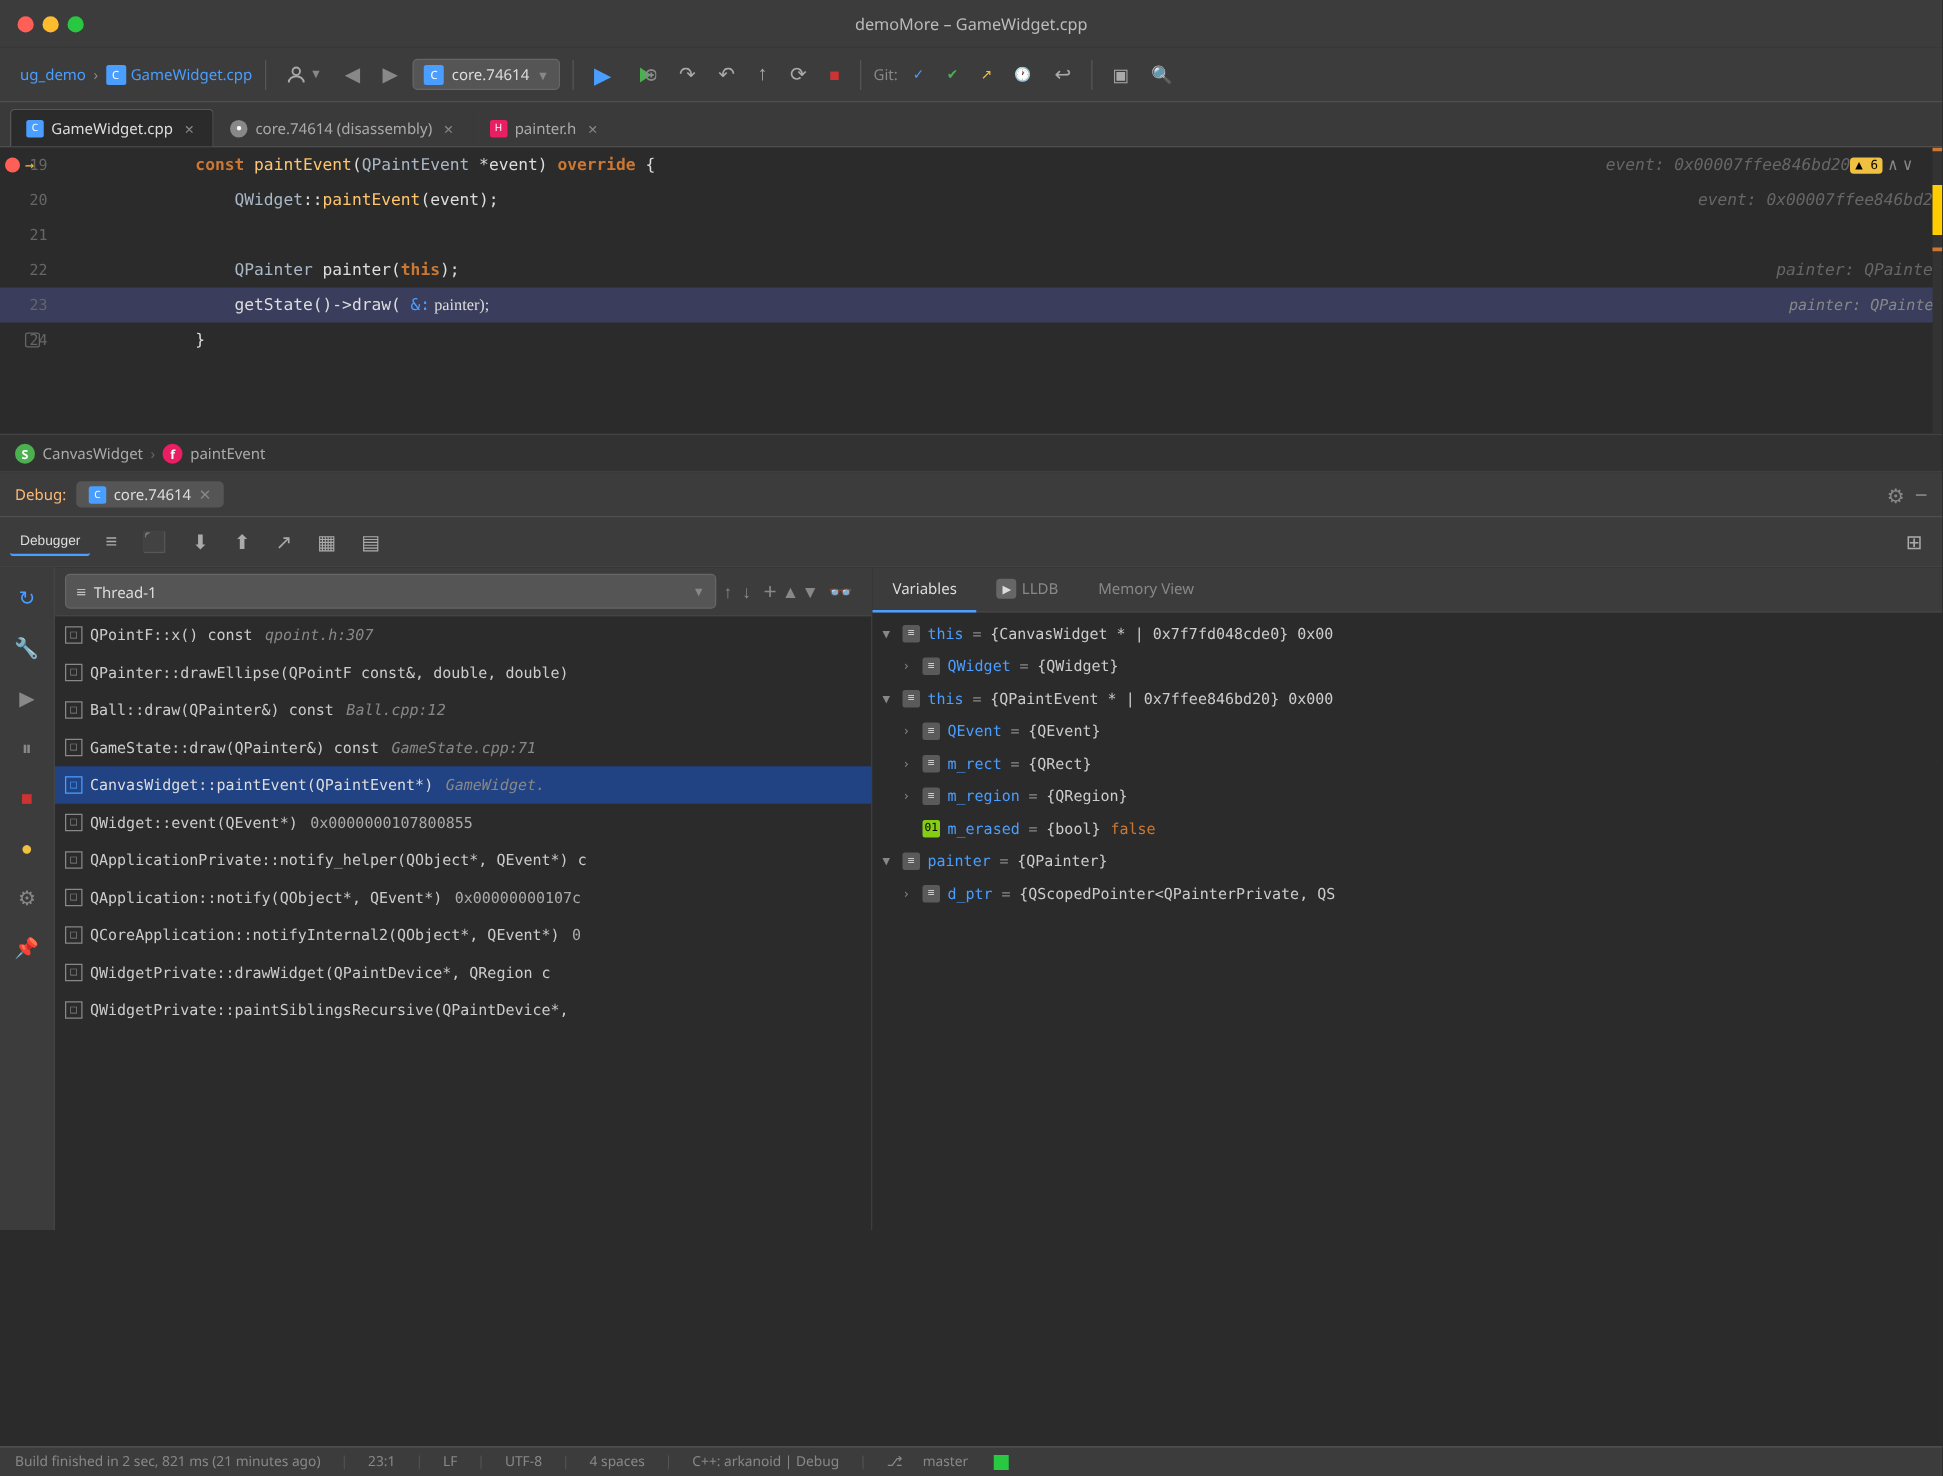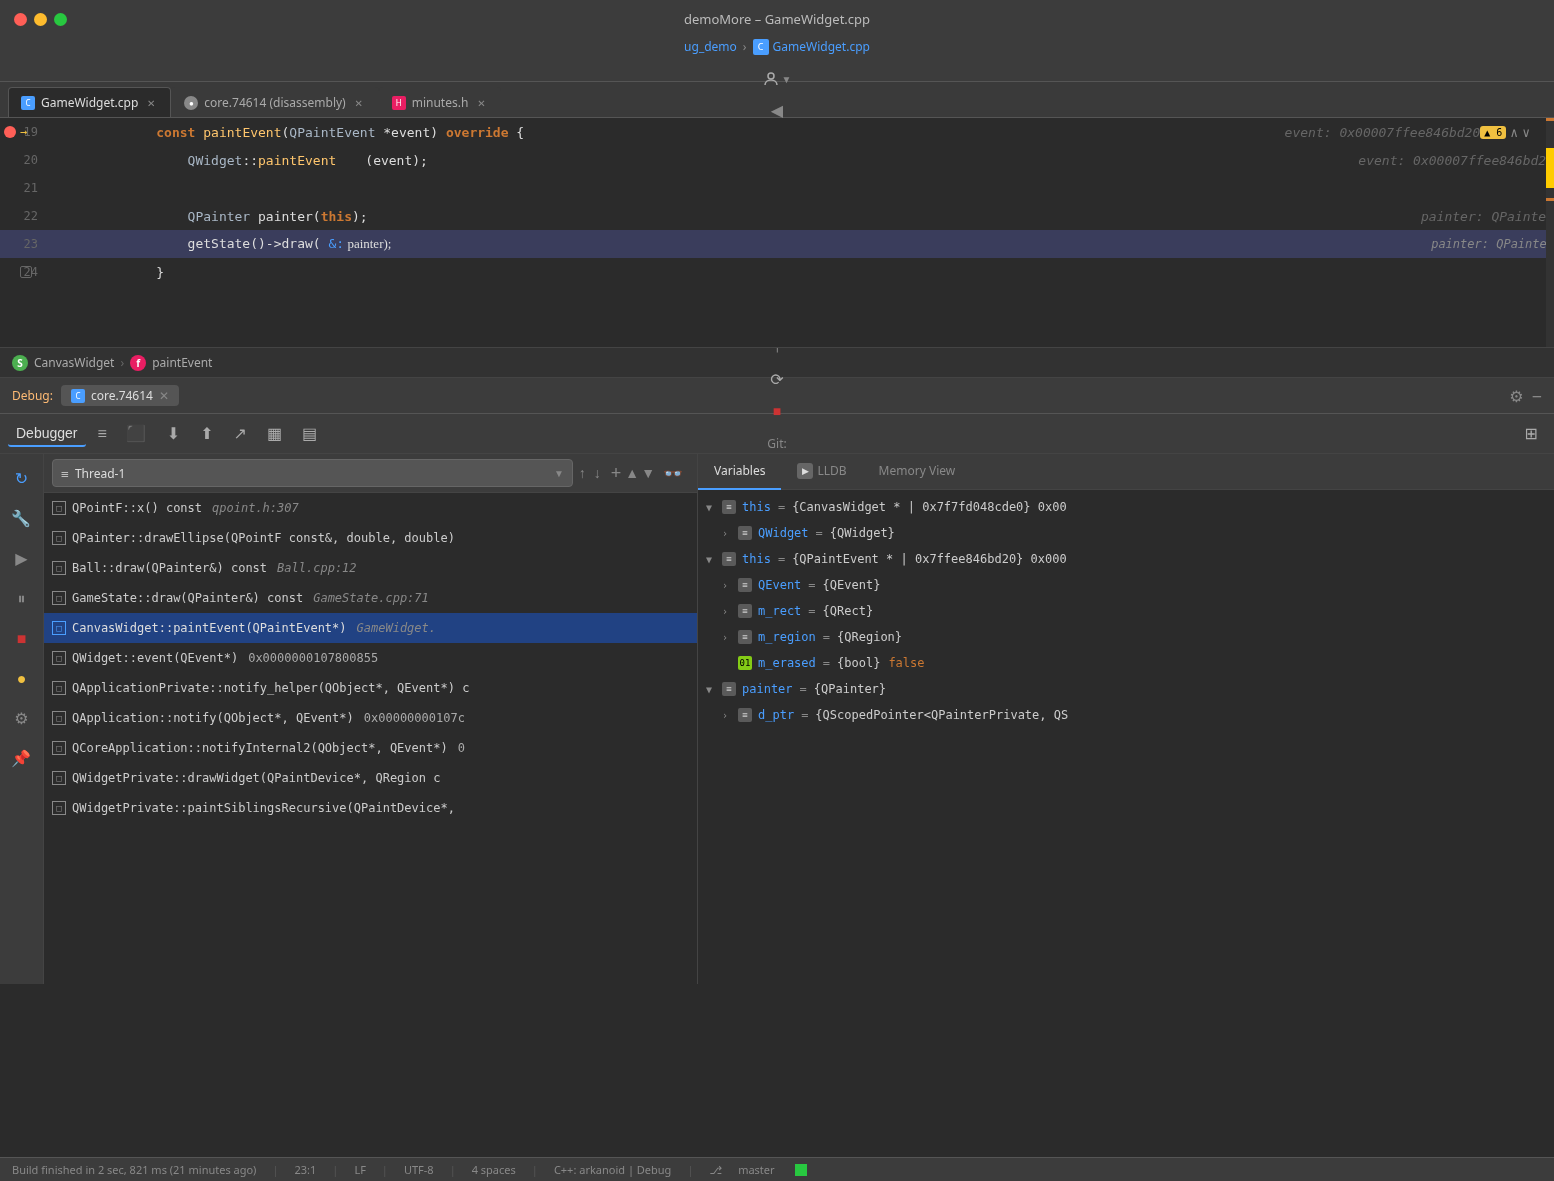--- a/index.html
+++ b/index.html
@@ -39,23 +39,22 @@
     .tl-yellow { background: #febc2e; }
     .tl-green { background: #28c840; }
 
     
     .toolbar {
       height: 44px;
       background: #3c3c3c;
       border-bottom: 1px solid #555;
       display: flex;
       align-items: center;
-      padding: 0 0;
+      padding: 0 16px;
       gap: 6px;
-      flex-direction: column;
     }
     .toolbar-breadcrumb {
       display: flex;
       align-items: center;
       gap: 4px;
       color: #4a9eff;
       font-size: 12px;
     }
     .toolbar-sep { color: #888; font-size: 12px; margin: 0 2px; }
     .toolbar-btn {
@@ -246,21 +245,21 @@
       gap: 4px;
       border-bottom: 1px solid #444;
     }
     .debug-toolbar-btn {
       background: none;
       border: none;
       color: #aaa;
       cursor: pointer;
       padding: 4px 8px;
       border-radius: 3px;
-      font-size: 14px;
+      font-size: 11px;
       display: flex; align-items: center; gap: 3px;
     }
     .debug-toolbar-btn.active-tab {
       color: #ddd;
       border-bottom: 2px solid #4a9eff;
     }
 
     
     .debug-body {
       display: flex;
@@ -572,21 +571,21 @@
     <span>GameWidget.cpp</span>
     <span class="tab-close">✕</span>
   </div>
   <div class="tab">
     <span style="display:inline-block;width:14px;height:14px;background:#888;border-radius:50%;font-size:8px;color:#fff;text-align:center;line-height:14px;">●</span>
     <span>core.74614 (disassembly)</span>
     <span class="tab-close">✕</span>
   </div>
   <div class="tab">
     <span style="display:inline-block;width:14px;height:14px;background:#e91e63;border-radius:2px;font-size:8px;color:#fff;text-align:center;line-height:14px;">H</span>
-    <span>minutes.h</span>
+    <span>painter.h</span>
     <span class="tab-close">✕</span>
   </div>
 </div>
 
 <div class="code-area" style="position:relative;">
 
   <div class="code-line">
     <div class="line-num">
       <span style="position:absolute;left:4px;top:50%;transform:translateY(-50%);width:12px;height:12px;background:#ff5f57;border-radius:50%;display:inline-block;"></span>
       <span style="color:#f0c040;position:absolute;left:20px;top:50%;transform:translateY(-50%);">→</span>
@@ -601,21 +600,21 @@
       <div class="warning-badge">▲ 6</div>
       <span style="color:#888;cursor:pointer;">∧</span>
       <span style="color:#888;cursor:pointer;">∨</span>
     </div>
   </div>
 
   <div class="code-line">
     <div class="line-num">20</div>
     <div class="line-gutter"></div>
     <div class="line-code">
-      <span class="type">        QWidget</span><span style="color:#ddd;">::</span><span class="fn">paintEvent</span><span style="color:#ddd;margin-left:29px;">(event);</span>
+      <span class="type">        QWidget</span><span style="color:#ddd;">::</span><span class="fn">paintEvent</span><span style="color:#ddd;">(event);</span>
     </div>
     <div class="line-hint">event: 0x00007ffee846bd20</div>
   </div>
 
   <div class="code-line">
     <div class="line-num">21</div>
     <div class="line-gutter"></div>
     <div class="line-code"></div>
   </div>
 

